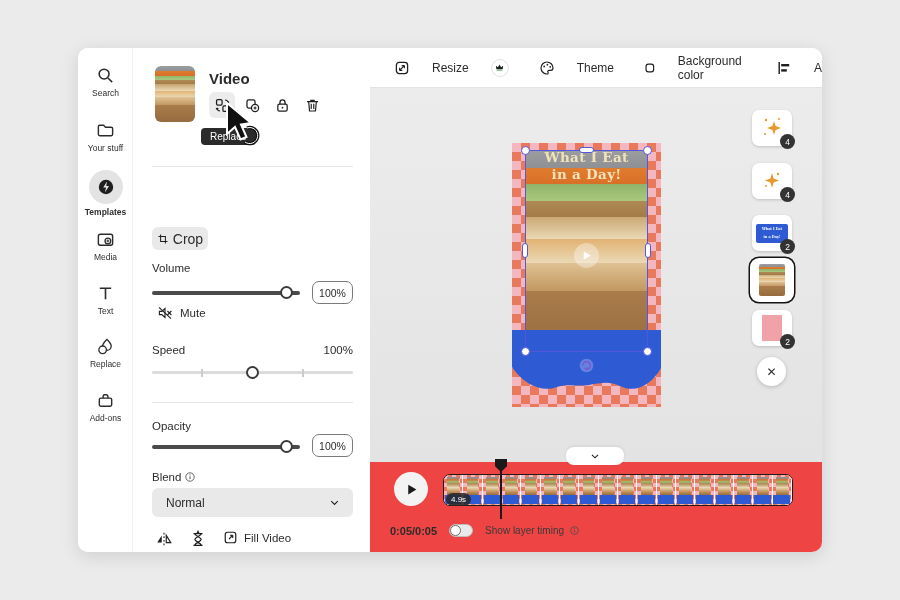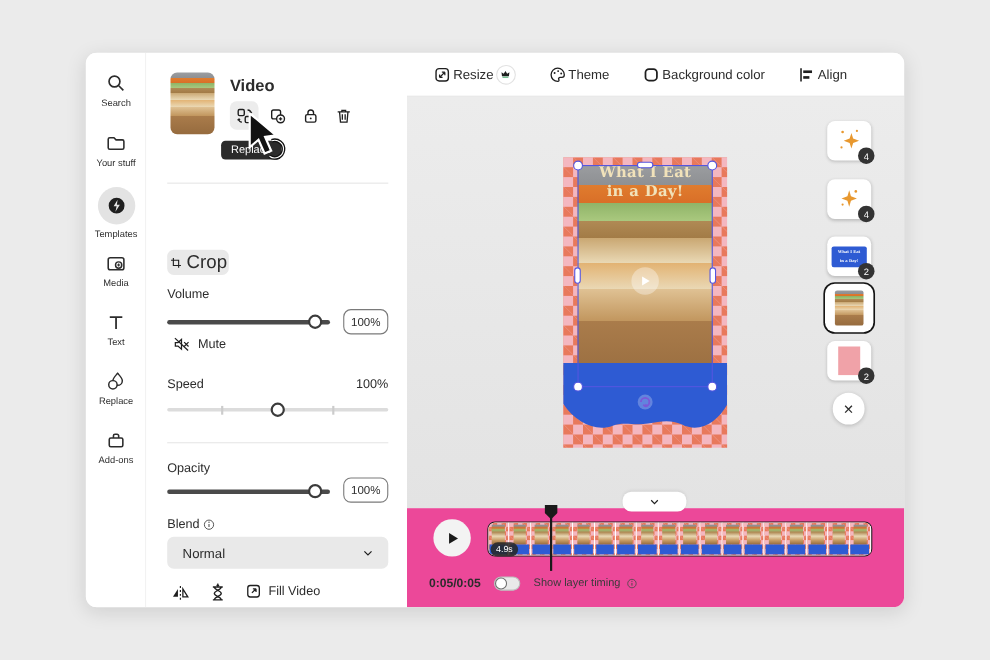--- a/index.html
+++ b/index.html
@@ -8,21 +8,21 @@
   svg { display:block; }
 
   .window { position:absolute; left:78px; top:48px; width:744px; height:504px; background:#fff;
             border-radius:10px; box-shadow:0 4px 18px rgba(0,0,0,.12); overflow:hidden; }
 
   
   .rail { position:absolute; left:0; top:0; width:55px; height:100%; background:#fff; border-right:1px solid #efefef; }
   .rail-item { position:absolute; left:0; width:55px; display:flex; flex-direction:column; align-items:center; gap:4px; cursor:pointer; }
   .rail-item .lbl { font-size:8.5px; color:#2e2e2e; text-align:left; line-height:1.1; }
   .rail-item.active .pill { width:34px; height:34px; border-radius:50%; background:#e3e3e3; display:flex; align-items:center; justify-content:center; }
-  .rail-item.active .lbl { font-weight:normal; }
+  .rail-item.active .lbl { font-weight:bold; }
 
   
   .panel { position:absolute; left:55px; top:0; width:237px; height:100%; background:#fff; }
   .thumb { position:absolute; left:22px; top:18px; width:40px; height:56px; border-radius:6px; }
   .sushi { background:
       linear-gradient(180deg,#9b9da0 0%,#8e9093 9%,
       #e07c2e 9%,#d96f28 17%,
       #8fb468 17%,#a9c87e 25%,
       #b08a55 25%,#a27b46 33%,
       #caa873 33%,#e9d8b4 44%,
@@ -34,40 +34,40 @@
   .iconrow-btn { position:absolute; top:44px; width:26px; height:26px; border-radius:6px; display:flex; align-items:center; justify-content:center; cursor:pointer; }
   .iconrow-btn.hovered { background:#ececec; }
   .tooltip { position:absolute; left:68px; top:80px; background:#2b2b2b; color:#fff; font-size:10px; padding:3px 9px; border-radius:4px; }
   .cursor { position:absolute; left:88px; top:54px; z-index:5; pointer-events:none; }
   .divider { position:absolute; left:19px; width:201px; height:1px; background:#e6e6e6; }
   .btn-pill { position:absolute; left:19px; top:130px; width:201px; height:30px; border-radius:16px; background:#e9e9e9;
               display:flex; align-items:center; justify-content:center; font-size:12px; font-weight:bold; cursor:pointer; }
   .crown-badge { position:absolute; right:4px; top:4px; width:22px; height:22px; border-radius:50%; background:#fff;
                  box-shadow:0 1px 3px rgba(0,0,0,.25); display:flex; align-items:center; justify-content:center; }
   .btn-crop { position:absolute; left:19px; top:179px; width:56px; height:23px; border-radius:6px; background:#e9e9e9;
-              display:flex; align-items:center; justify-content:center; gap:4px; font-size:17px; cursor:pointer; }
+              display:flex; align-items:center; justify-content:center; gap:4px; font-size:14px; cursor:pointer; }
   .sec-label { position:absolute; font-size:11.5px; color:#2c2c2c; }
   .track-dark { position:absolute; height:3.5px; border-radius:2px; background:#4a4a4a; cursor:pointer; }
   .track-light { position:absolute; height:3px; border-radius:2px; background:#dcdcdc; cursor:pointer; }
   .tick { position:absolute; width:1.5px; height:8px; top:-2.5px; background:#cccccc; }
   .knob { position:absolute; width:13px; height:13px; border-radius:50%; background:#fff; border:2px solid #3b3b3b; cursor:pointer; }
   .valbox { position:absolute; left:179px; width:41px; height:23px; border:1.5px solid #7a7a7a; border-radius:7px;
             display:flex; align-items:center; justify-content:center; font-size:10.5px; cursor:text; }
   .mute { position:absolute; left:24px; top:257px; display:flex; align-items:center; gap:7px; font-size:11.5px; cursor:pointer; }
   .select { position:absolute; left:19px; top:440px; width:201px; height:29px; border-radius:6px; background:#e9e9e9;
             display:flex; align-items:center; font-size:12px; padding:0 12px 0 14px; cursor:pointer; }
   .select .chev { margin-left:auto; }
   .bottomrow { position:absolute; left:22px; top:482px; display:flex; align-items:flex-start; gap:16px; }
   .fillvideo { display:flex; align-items:center; gap:6px; font-size:11.5px; cursor:pointer; }
 
   
   .main { position:absolute; left:292px; top:0; width:452px; height:100%; }
   .toolbar { position:absolute; left:0; top:0; width:100%; height:40px; background:#fff; border-bottom:1px solid #e3e3e3;
              display:flex; align-items:center; padding-left:24px; gap:30px; }
-  .tb-item { display:flex; align-items:center; gap:2px; font-size:12px; cursor:pointer; }
+  .tb-item { display:flex; align-items:center; gap:22px; font-size:12px; cursor:pointer; }
   .tb-crown { width:18px; height:18px; border-radius:50%; background:#fff; border:1px solid #e2e2e2;
               display:flex; align-items:center; justify-content:center; }
 
   .canvas { position:absolute; left:0; top:40px; width:100%; height:374px; background:linear-gradient(180deg,#ececec,#e3e3e3); }
 
   .checker { background-color:#f4b7c0; background-image:
       linear-gradient(45deg,#e8795c 25%,transparent 25%,transparent 75%,#e8795c 75%),
       linear-gradient(45deg,#e8795c 25%,transparent 25%,transparent 75%,#e8795c 75%);
       background-position:0 0,9px 9px; background-size:18px 18px; }
   .frame { position:absolute; left:142px; top:55px; width:149px; height:264px; }
@@ -95,21 +95,21 @@
   .mini-title { width:32px; height:19px; background:#2e5bd3; border-radius:2px; display:flex; flex-direction:column;
                 align-items:center; justify-content:center; overflow:hidden; }
   .mini-title div { color:#fff; font-weight:bold; font-size:8px; transform:scale(.42); transform-origin:center; line-height:1; white-space:nowrap; font-family:"DejaVu Serif",serif; }
   .mini-color { width:20px; height:26px; background:#f0a2a8; }
   .mini-video { width:26px; height:32px; border-radius:2px; }
   .layers-close { position:absolute; left:387px; top:269px; width:29px; height:29px; border-radius:50%; background:#fff;
                   box-shadow:0 1px 4px rgba(0,0,0,.2); display:flex; align-items:center; justify-content:center;
                   font-size:12px; cursor:pointer; }
 
   
-  .timeline { position:absolute; left:0; top:414px; width:100%; height:90px; background:#ec4899; }
+  .timeline { position:absolute; left:0; top:414px; width:100%; height:90px; background:#ef4444; }
   .collapse-tab { position:absolute; left:196px; top:-15px; width:58px; height:18px; background:#fff; border-radius:8px;
                   box-shadow:0 -1px 3px rgba(0,0,0,.08); display:flex; align-items:center; justify-content:center; cursor:pointer; }
   .play-btn { position:absolute; left:24px; top:10px; width:34px; height:34px; border-radius:50%; background:#f3f3f3;
               display:flex; align-items:center; justify-content:center; cursor:pointer; }
   .strip { position:absolute; left:73px; top:12px; width:350px; height:32px; border:1.5px solid #1b1b1b; border-radius:7px;
            overflow:hidden; display:flex; background:#fff; cursor:pointer; }
   .fframe { flex:1; position:relative; border-right:1px solid #fff;
             background-color:#f4b7c0; background-image:
             linear-gradient(45deg,#e8795c 25%,transparent 25%,transparent 75%,#e8795c 75%),
             linear-gradient(45deg,#e8795c 25%,transparent 25%,transparent 75%,#e8795c 75%);

